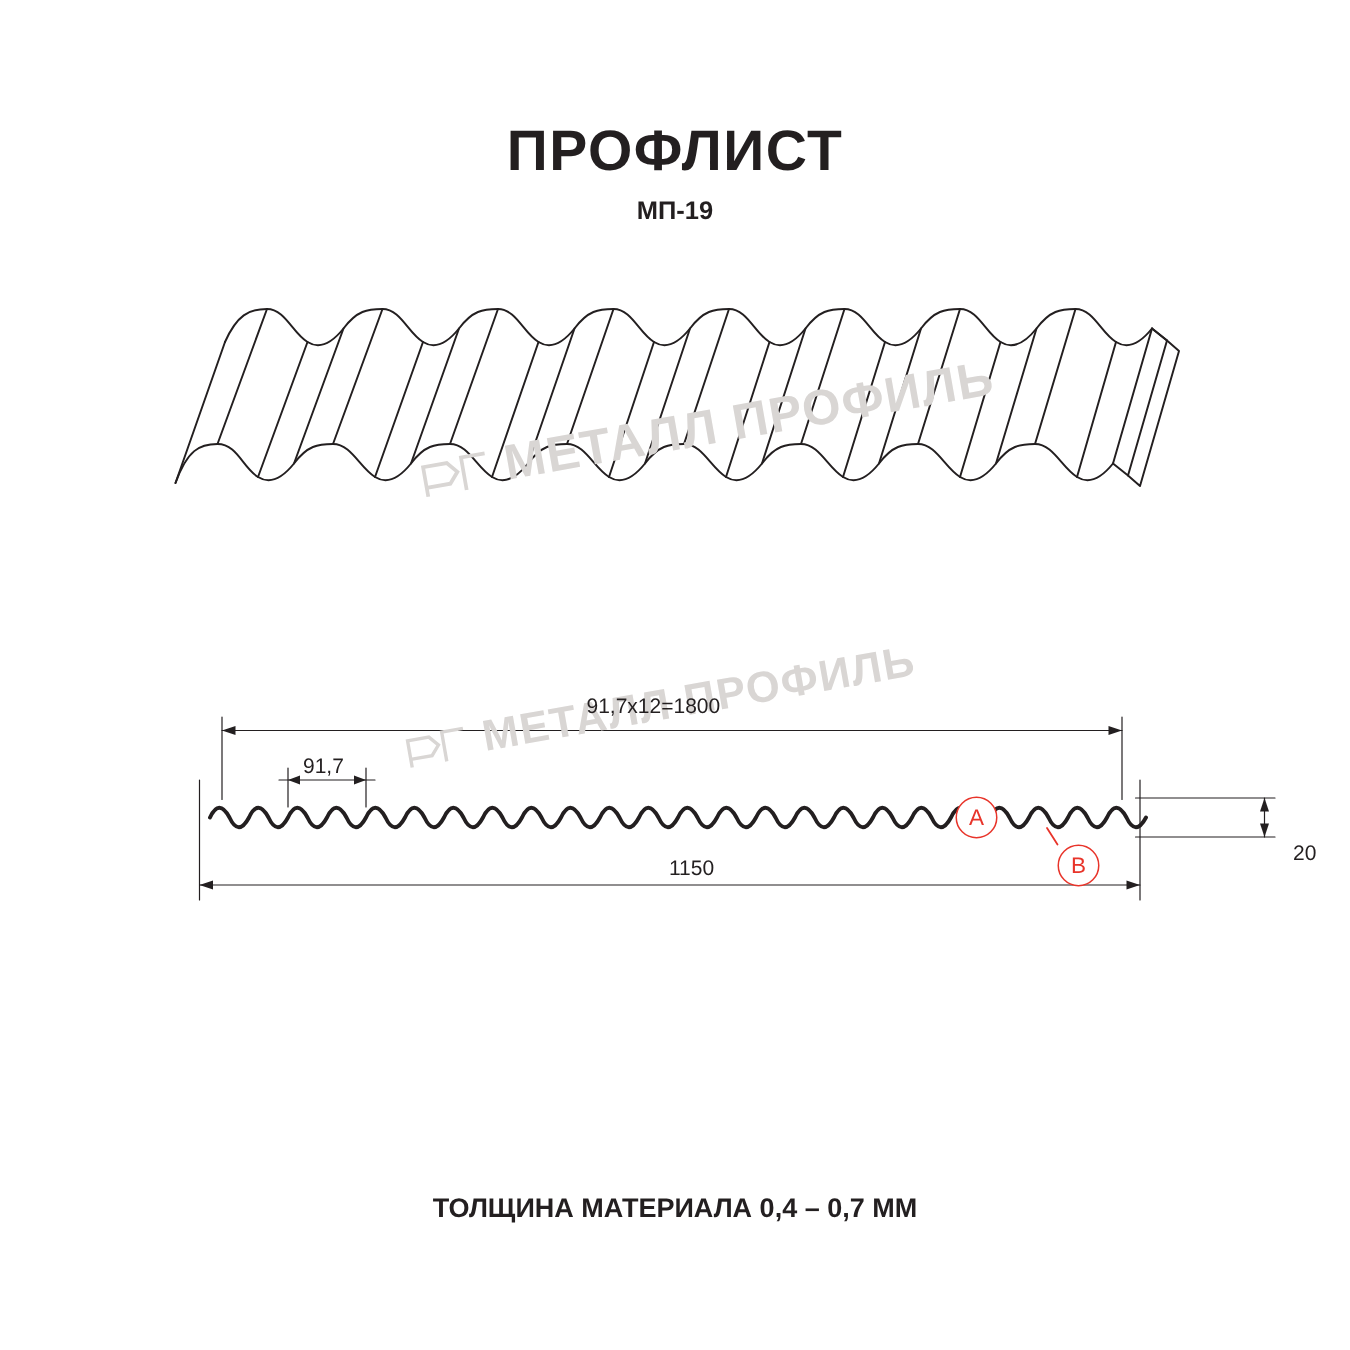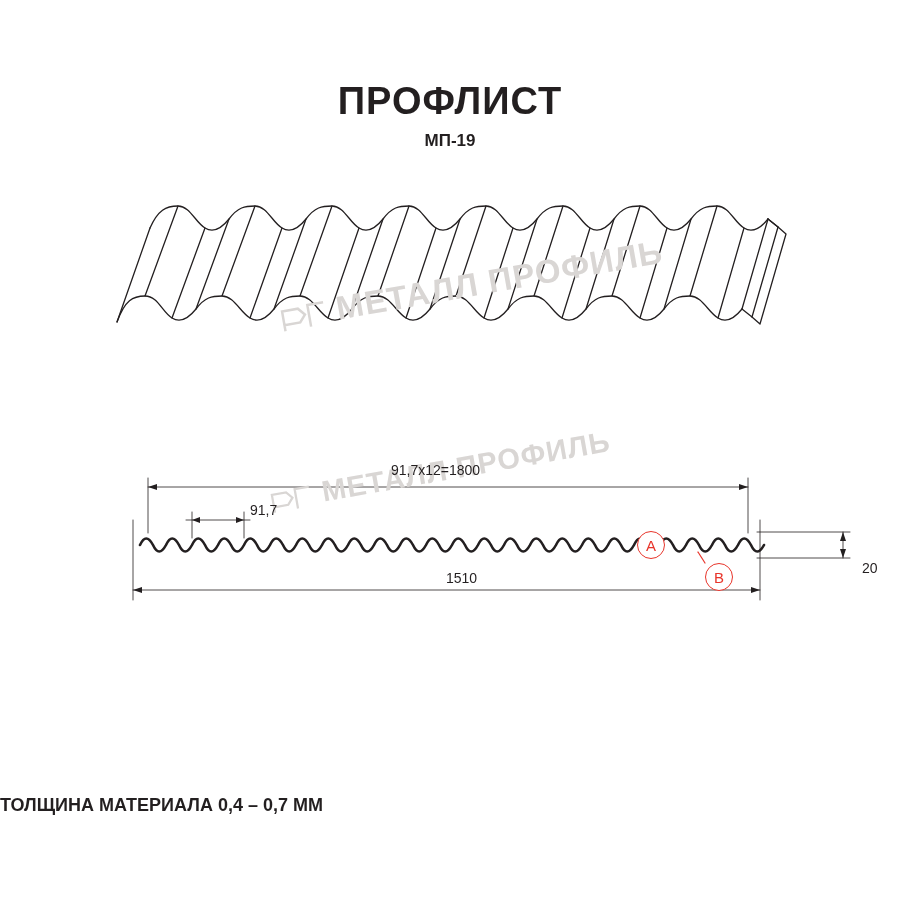--- a/index.html
+++ b/index.html
@@ -38,20 +38,21 @@
     text-align: center;
     font-size: 17px;
     font-weight: bold;
     color: #231f20;
   }
   .footnote {
     position: absolute;
     top: 795px;
     left: 0;
     width: 900px;
+    text-align: center;
     font-size: 18px;
     font-weight: bold;
     color: #231f20;
   }
   .svg-layer {
     position: absolute;
     top: 0;
     left: 0;
   }
   .wm {
@@ -83,21 +84,21 @@
     vertical-align: middle;
     margin-right: 10px;
   }
   .dim-label {
     position: absolute;
     font-size: 14px;
     color: #231f20;
     white-space: nowrap;
   }
   .lbl-917x12 { top: 462px; left: 391px; }
-  .lbl-917   { top: 502px; left: 202px; margin-left: 48px; }
+  .lbl-917   { top: 502px; left: 202px; }
   .lbl-1150  { top: 570px; left: 446px; }
   .lbl-18    { top: 560px; left: 862px; }
   .callout {
     position: absolute;
     width: 26px;
     height: 26px;
     border: 1.6px solid #e8342a;
     border-radius: 50%;
     color: #e8342a;
     font-size: 15px;
@@ -275,20 +276,20 @@
 
   <div class="wm wm2">
     <svg class="wm-logo" width="42" height="27" viewBox="0 0 46 30">
       <path d="M2,26 L2,6 L18,6 L24,13 L18,20 L2,20" fill="none" stroke="#d9d6d4" stroke-width="2.5"></path>
       <path d="M28,26 L28,4 L44,4" fill="none" stroke="#d9d6d4" stroke-width="2.5"></path>
     </svg><span>МЕТАЛЛ ПРОФИЛЬ</span>
   </div>
 
   <div class="dim-label lbl-917x12">91,7х12=1800</div>
   <div class="dim-label lbl-917">91,7</div>
-  <div class="dim-label lbl-1150">1510</div>
+  <div class="dim-label lbl-1150">1150</div>
   <div class="dim-label lbl-18">20</div>
 
   <div class="callout callout-a">A</div>
   <div class="callout callout-b">B</div>
 
   <div class="footnote">ТОЛЩИНА МАТЕРИАЛА 0,4 – 0,7 ММ</div>
 </div>
 
 </body></html>

